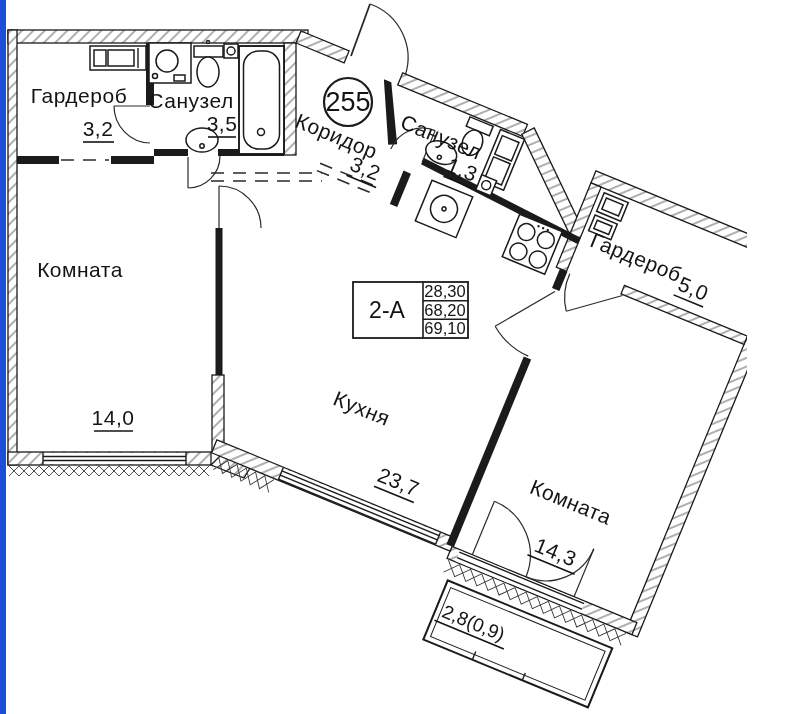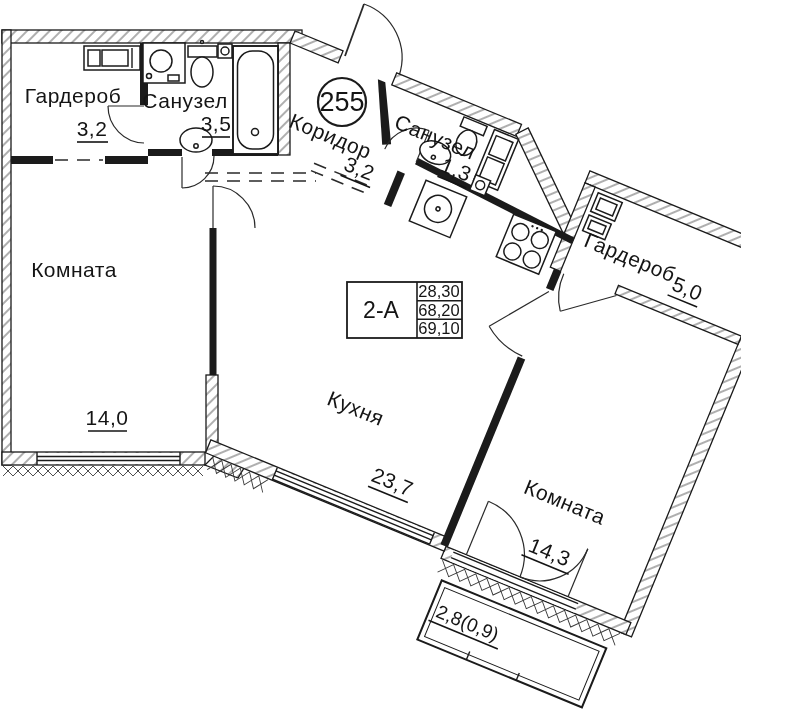--- a/index.html
+++ b/index.html
@@ -1,16 +1,16 @@
 <!DOCTYPE html>
 <html><head>
 <meta charset="utf-8">
 <style>
   html,body{margin:0;padding:0;background:#ffffff;}
-  .stage{width:741px;height:714px;position:relative;background:#1d4ed8;overflow:hidden;}
+  .stage{width:741px;height:714px;position:relative;background:#1d4ed8;overflow:hidden;padding-left:6px;}
   svg{display:block;}
   text{font-family:"Liberation Sans","DejaVu Sans",sans-serif;fill:#141414;}
   .lbl{font-size:21px;letter-spacing:0.5px;}
   .num{font-size:21px;letter-spacing:0.5px;}
   .unit{font-size:27px;}
   .tbl-type{font-size:23px;}
   .tbl-val{font-size:16.5px;}
   .bal{font-size:19px;}
   .wallH{fill:url(#hatch);stroke:#1b1b1b;stroke-width:1.3;}
   .wallS{fill:#1b1b1b;stroke:none;}

